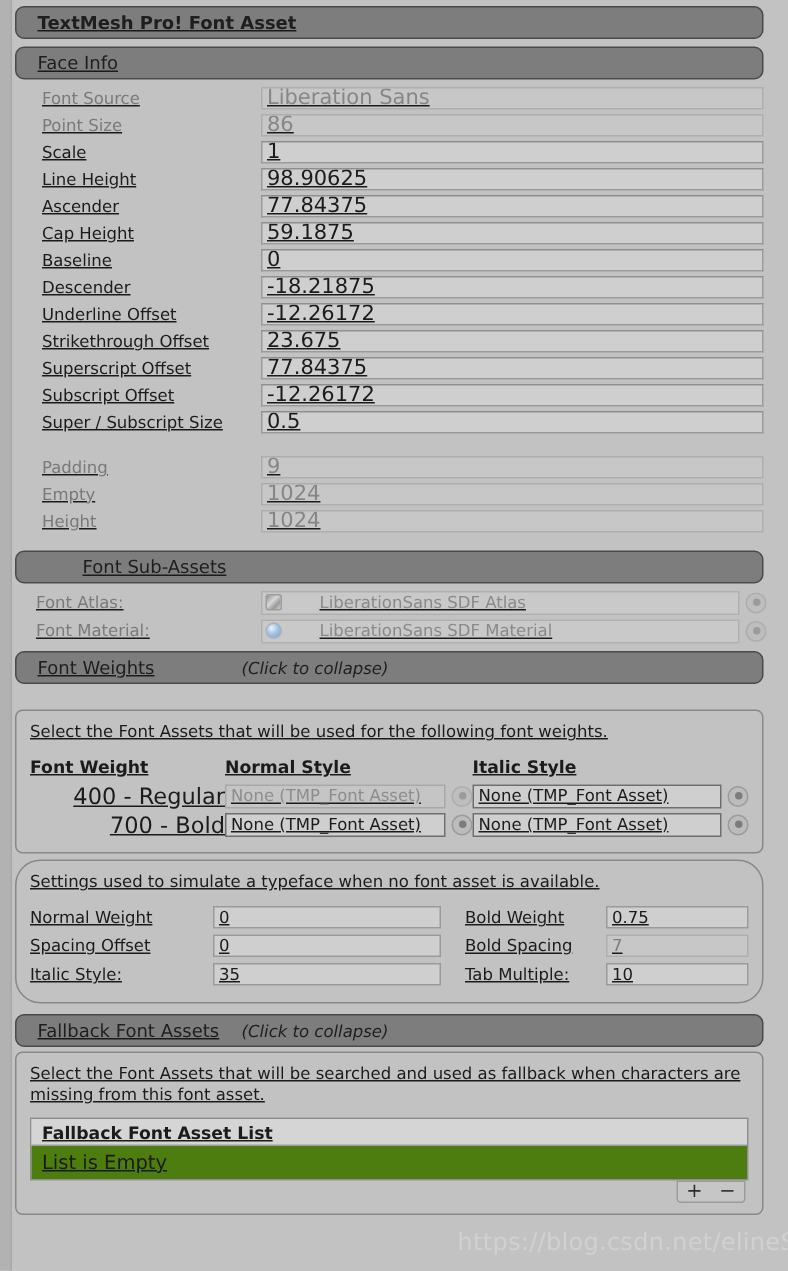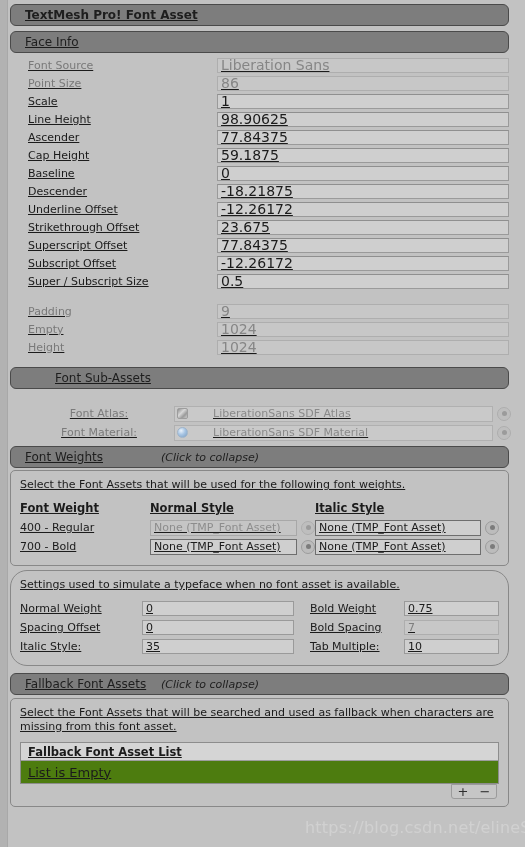--- a/index.html
+++ b/index.html
@@ -60,21 +60,20 @@
   }
 
   
   .rows { padding: 3px 0 0 0; }
   .row {
     height: 18px;
     display: flex;
     align-items: center;
     padding-left: 28px;
     padding-right: 8px;
-    gap: 43px;
   }
   .row .lbl {
     width: 146px;
     flex: 0 0 146px;
     font-size: 11px;
     color: #1b1b1b;
     white-space: nowrap;
   }
   .row.dim .lbl { color: #797979; }
 
@@ -158,21 +157,21 @@
     position: absolute;
     left: 3.5px; top: 3.5px;
     width: 5px; height: 5px;
     border-radius: 50%;
     background: #7c7c7c;
   }
   .picker.dim { opacity: .55; }
 
   
   .box {
-    margin: 2px 8px 0 10px;
+    margin: 17px 8px 0 10px;
     border: 1px solid #888;
     border-radius: 5px;
     background: #c2c2c2;
     padding: 7px 9px 9px 9px;
   }
   .box .desc {
     font-size: 11px;
     color: #1b1b1b;
     line-height: 14px;
     margin-bottom: 9px;
@@ -189,21 +188,22 @@
   .wthead .c1 { flex: 0 0 130px; }
   .wthead .c2 { flex: 0 0 165px; }
   .wthead .c3 { flex: 1 1 auto; }
   .wrow {
     display: flex;
     align-items: center;
     height: 19px;
   }
   .wrow .c1 {
     flex: 0 0 130px;
-    font-size: 11px;
+    font-size: 15px;
+    text-align: right;
   }
   .wrow .c2 { flex: 0 0 165px; display: flex; align-items: center; }
   .wrow .c3 { flex: 1 1 auto; display: flex; align-items: center; }
   .assetfield {
     flex: 1 1 auto;
     height: 16px;
     background: #cfcfcf;
     border: 1px solid #6e6e6e;
     font-size: 11px;
     color: #1b1b1b;
@@ -413,21 +413,21 @@
     <div class="row dim">
       <span class="lbl">Height</span>
       <span class="field dim">1024</span>
     </div>
   </div>
 
   <div class="bar" style="margin-top:11px;padding-left:44px;">
     <span>Font Sub-Assets</span>
   </div>
 
-  <div style="padding-top:15px;text-align:center;">
+  <div style="padding-top:3px;">
     <div class="objrow">
       <span class="lbl">Font Atlas:</span>
       <span class="objfield">
         <span class="mini-icon atlas"></span>
         <span>LiberationSans SDF Atlas</span>
       </span>
       <span class="picker dim"></span>
     </div>
     <div class="objrow">
       <span class="lbl">Font Material:</span>

